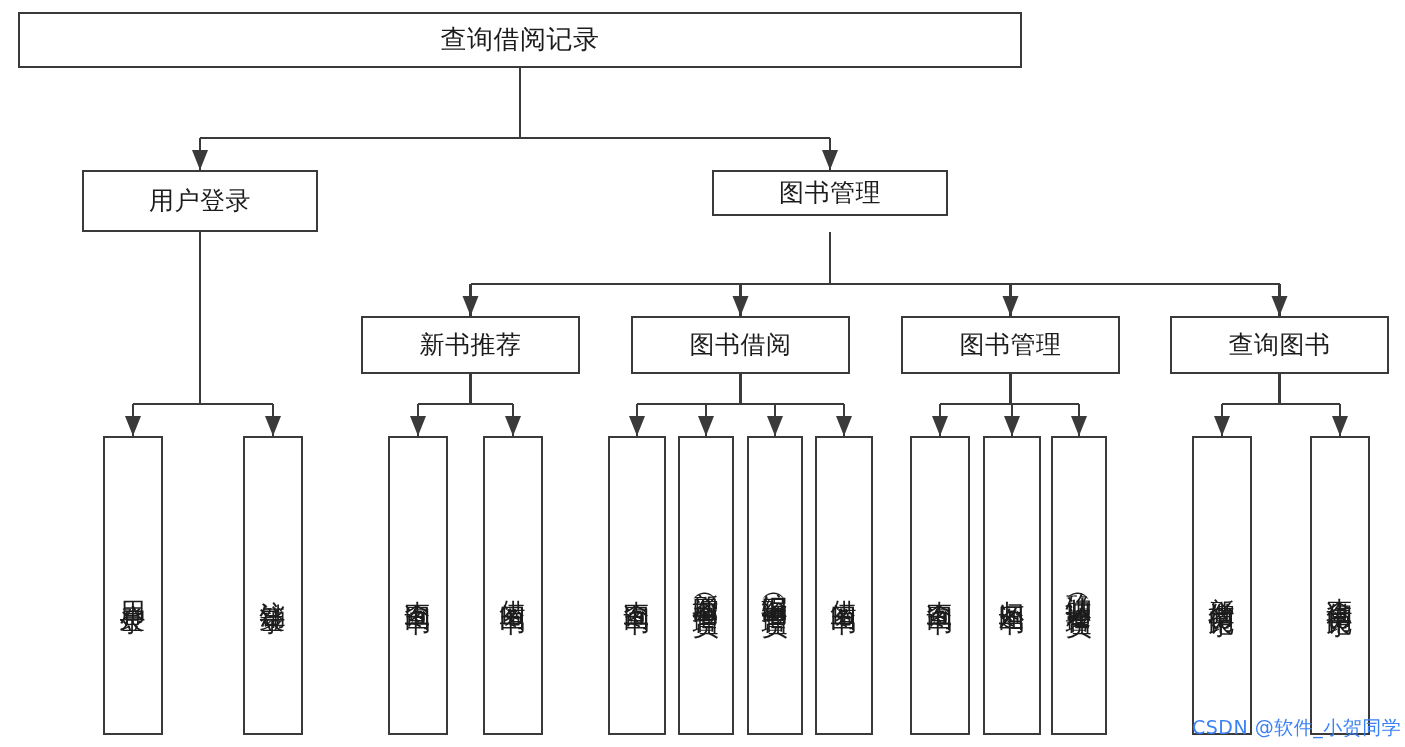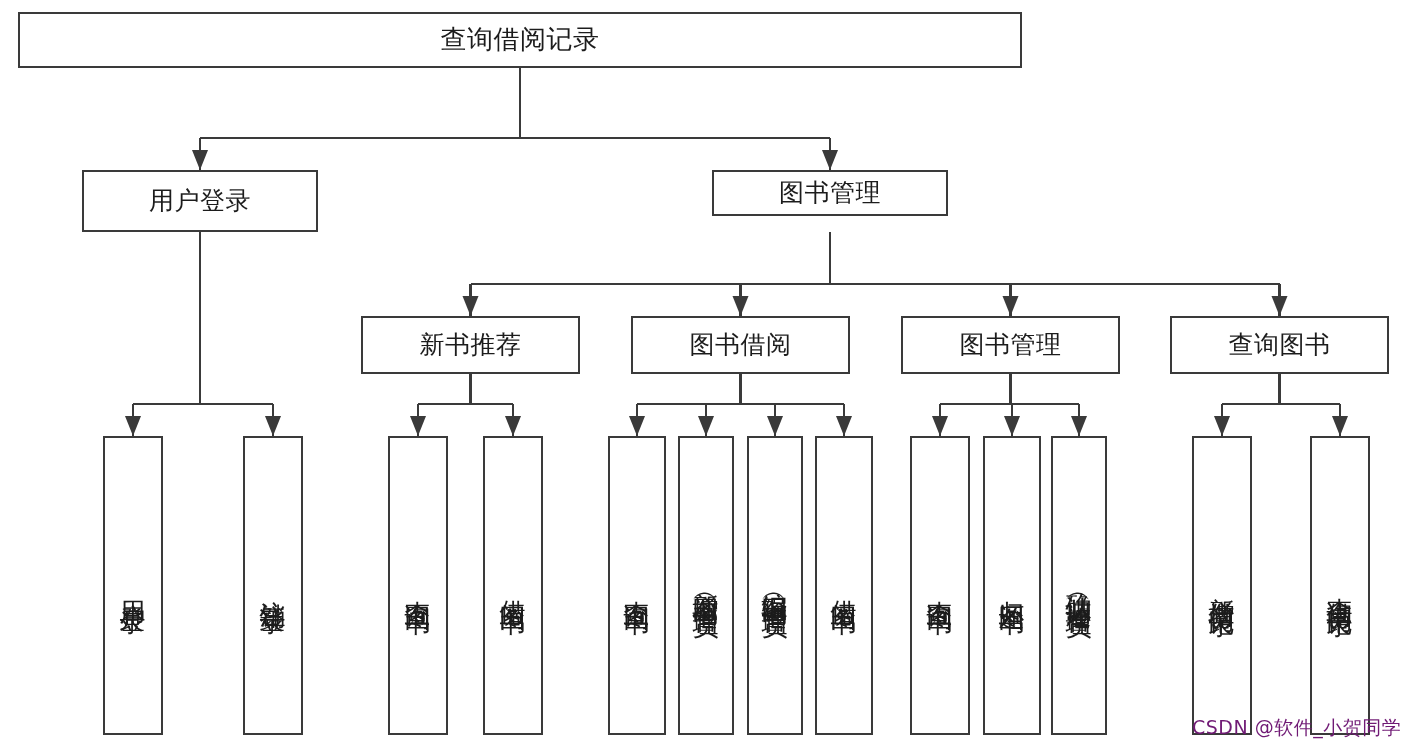--- a/index.html
+++ b/index.html
@@ -61,21 +61,21 @@
     text-orientation: upright;
     font-size: 26px;
     line-height: 1.0;
     letter-spacing: 3px;
     white-space: nowrap;
     max-height: 100%;
   }
   .watermark {
     position: absolute;
     font-size: 19px;
-    color: #701a75;
+    color: #3b82f6;
     white-space: nowrap;
     letter-spacing: 0.5px;
   }
 </style>
 </head>
 <body>
 
 <div id="canvas">
 
   <svg id="edges" viewBox="0 0 1405 747" xmlns="http://www.w3.org/2000/svg">

